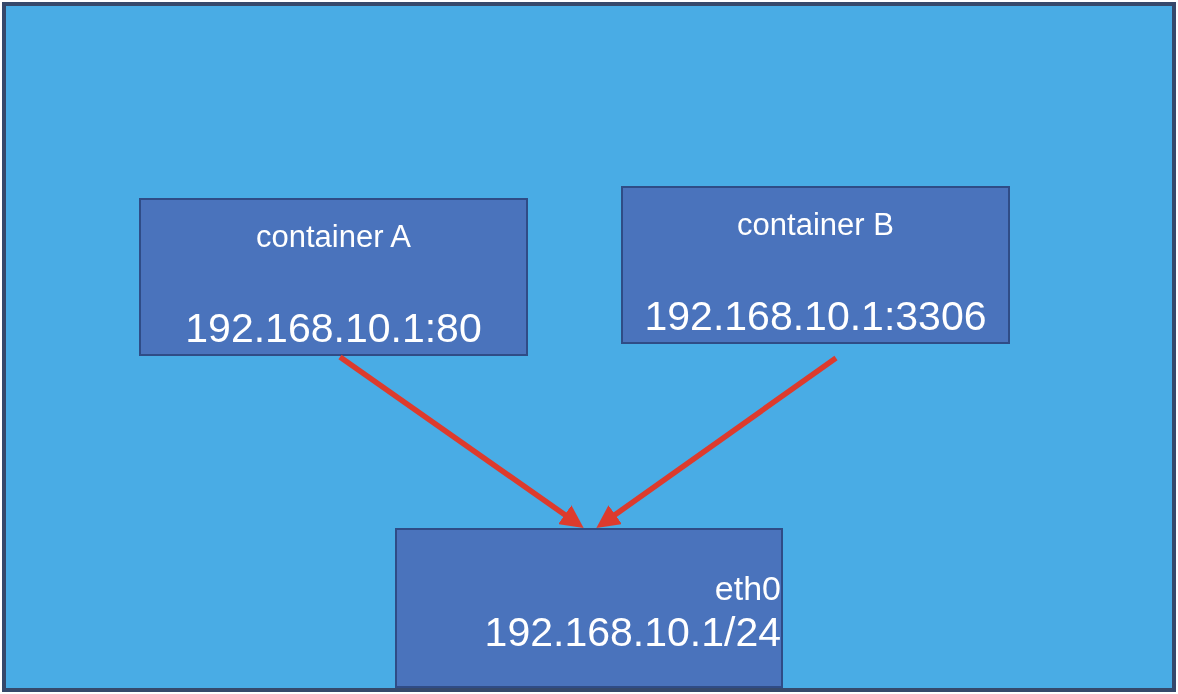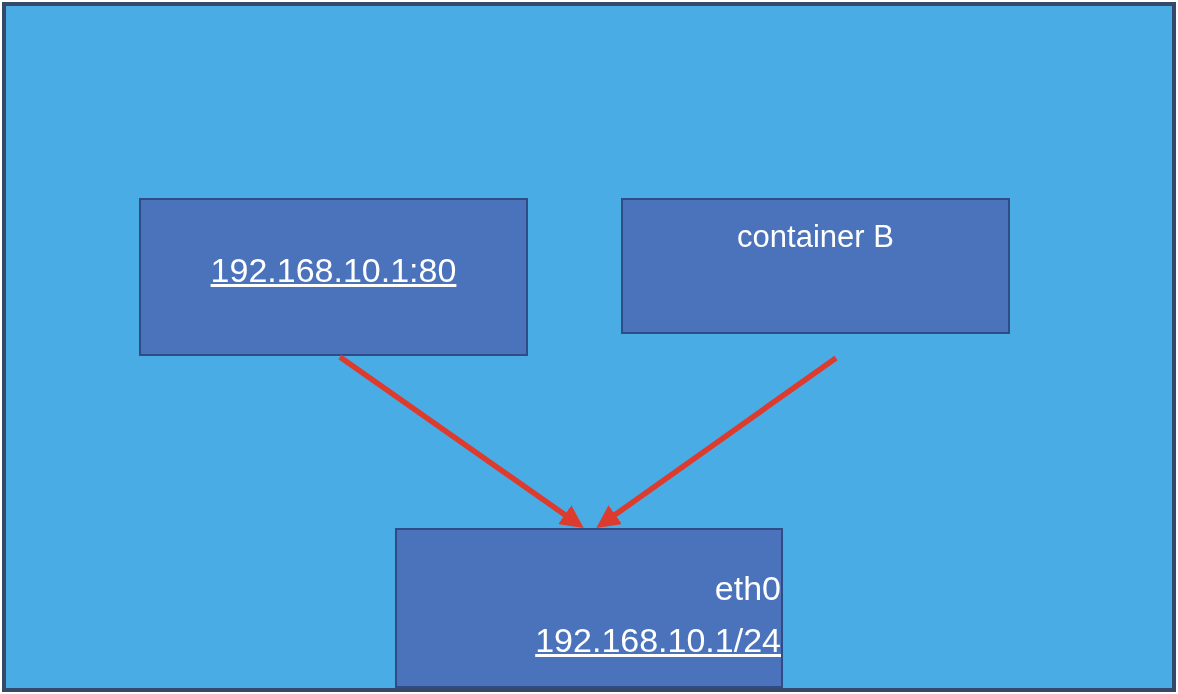--- a/index.html
+++ b/index.html
@@ -36,42 +36,41 @@
     box-sizing: border-box;
     background: var(--node-fill, #4A73BC);
     border: 2px solid var(--node-border, #2F4C86);
     color: var(--node-text, #ffffff);
     text-align: center;
     display: flex;
     flex-direction: column;
     align-items: center;
   }
   .node-a { left: 133px; top: 192px; width: 389px; height: 158px; }
-  .node-b { left: 615px; top: 192px; width: 389px; height: 136px; }
+  .node-b { left: 615px; top: 180px; width: 389px; height: 158px; }
   .node-eth0 { left: 389px; top: 522px; width: 388px; height: 160px; align-items: flex-end; }
   .node-title {
     margin-top: 16px;
     font-size: 31px;
     line-height: 42px;
     white-space: nowrap;
   }
   .node-addr {
     margin-top: 48px;
-    font-size: 34px;
+    font-size: 41px;
     line-height: 44px;
     white-space: nowrap;
-    text-decoration: underline;
   }
   .node-eth0 .node-title {
     margin-top: 36px;
     font-size: 34px;
     line-height: 44px;
   }
   .node-eth0 .node-addr {
-    margin-top: 8px;
+    margin-top: 0;
   }
   .arrows {
     position: absolute;
     left: 0;
     top: 0;
     width: 1166px;
     height: 682px;
     pointer-events: none;
   }
   .arrows line {
@@ -80,25 +79,27 @@
   }
   #arrowhead path { fill: var(--arrow, #DD3B2D); }
 </style>
 </head>
 <body>
 
 <div class="frame">
 
 
   <div class="node node-a">
+    <div class="node-title">container A</div>
     <div class="node-addr">192.168.10.1:80</div>
   </div>
 
   <div class="node node-b">
     <div class="node-title">container B</div>
+    <div class="node-addr">192.168.10.1:3306</div>
   </div>
 
   <div class="node node-eth0">
     <div class="node-title">eth0</div>
     <div class="node-addr">192.168.10.1/24</div>
   </div>
 
   <svg class="arrows" viewBox="0 0 1166 682" xmlns="http://www.w3.org/2000/svg">
     <defs>
       <marker id="arrowhead" viewBox="0 0 10 10" refX="7" refY="5" markerWidth="4.2" markerHeight="4.2" orient="auto">

